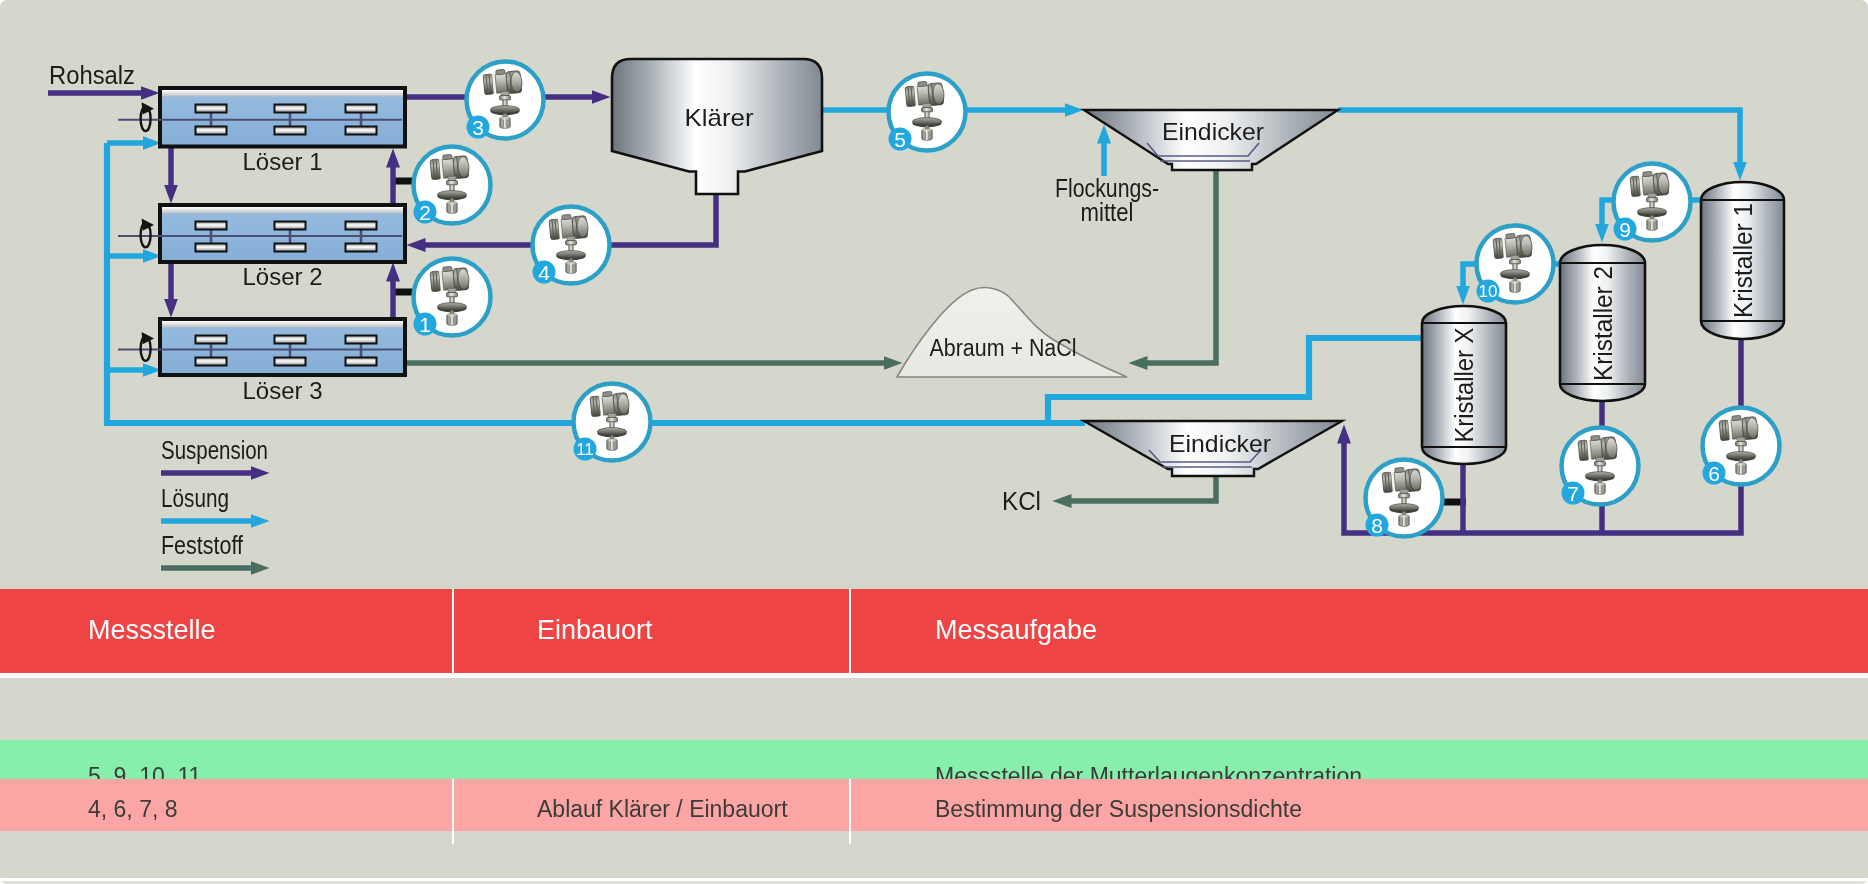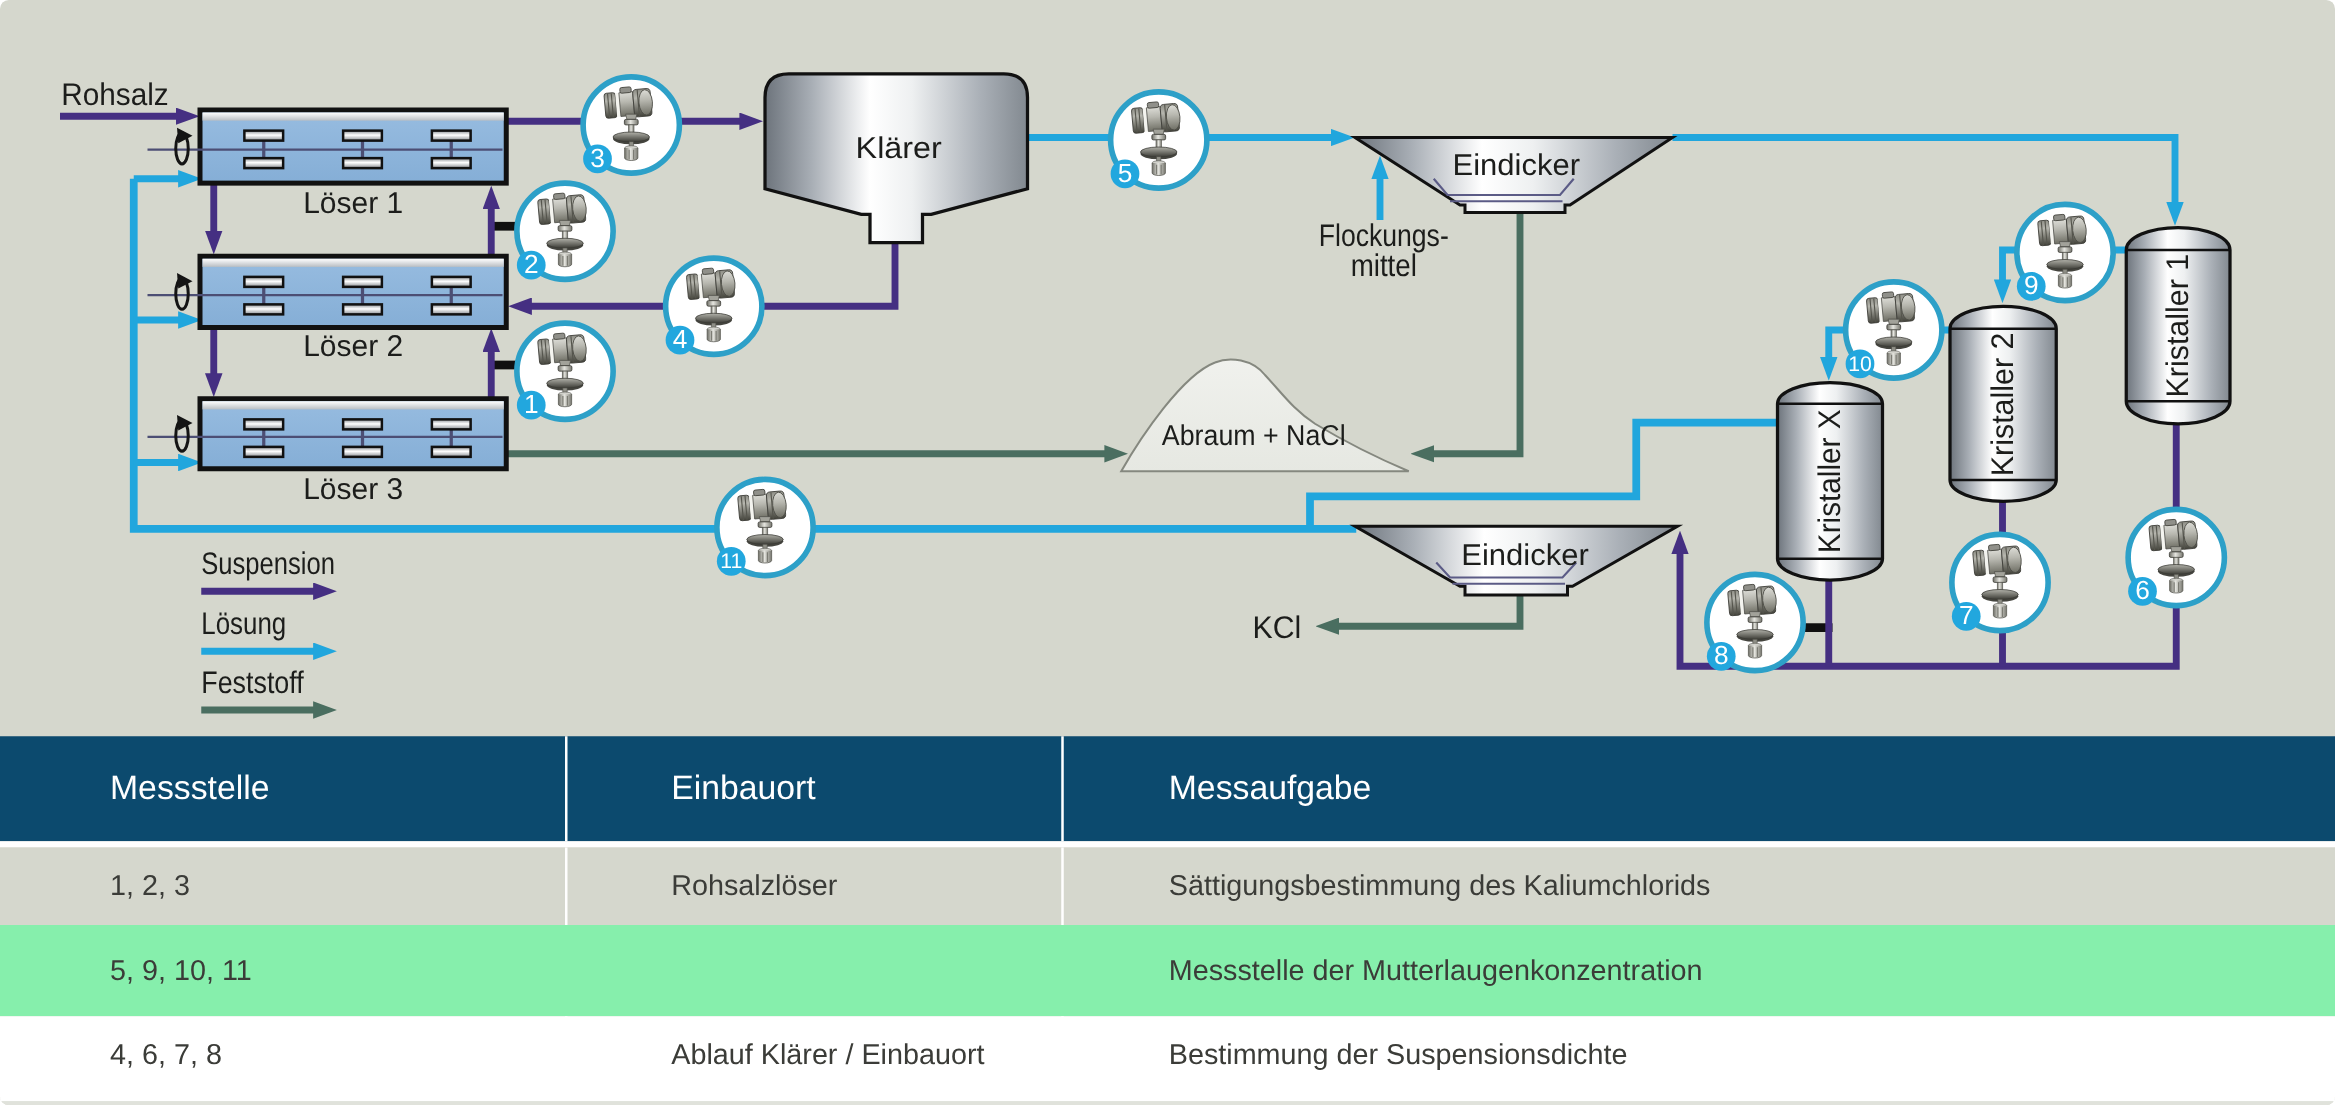--- a/index.html
+++ b/index.html
@@ -1,23 +1,23 @@
 <!DOCTYPE html>
 <html><head>
 <meta charset="utf-8">
 <style>
   html,body{margin:0;padding:0;}
   body{width:1868px;height:884px;overflow:hidden;background:#fff;}
   #wrap{position:relative;width:1868px;height:884px;background:#d5d7cd;border-radius:7px;overflow:hidden;font-family:"Liberation Sans", sans-serif;}
   #diag{position:absolute;left:0;top:0;}
   .trow{position:absolute;left:0;width:1868px;}
-  .hdr{top:589px;height:84px;background:#0c4a6e;}
+  .hdr{top:589px;height:84px;background:#ef4444;}
   .r1{top:678px;height:62px;background:#d5d7cd;}
   .r2{top:740px;height:73px;background:#86efac;}
-  .r3{top:813px;height:68px;background:#ffffff;}
+  .r3{top:779px;height:52px;background:#fca5a5;}
   .gap{top:673px;height:5px;background:#ffffff;}
   .bot{top:878px;height:3px;background:#ffffff;} .bot2{top:881px;height:3px;background:#e0e2db;}
   .ht{position:absolute;color:#fff;font-size:27px;font-weight:400;top:26px;}
   .ct{position:absolute;color:#3b3c38;font-size:23px;}
   .r1 .ct,.r3 .ct{top:17px;}
   .r2 .ct{top:23px;}
   .sep{position:absolute;width:2px;background:#ffffff;}
   .c1{left:88px;} .c2{left:537px;} .c3{left:935px;text-align:center;}
 </style>
 </head>
@@ -322,27 +322,20 @@
   </g>
 </svg>
 <div class="trow hdr">
   <span class="ht c1">Messstelle</span>
       <span class="ht c2">Einbauort</span>
       <span class="ht c3">Messaufgabe</span>
   <div class="sep" style="left:452px;top:0;height:84px;"></div>
   <div class="sep" style="left:849px;top:0;height:84px;"></div>
 </div>
 <div class="trow gap"></div>
-<div class="trow r1">
-  <span class="ct c1">1, 2, 3</span>
-      <span class="ct c2">Rohsalzlöser</span>
-      <span class="ct c3">Sättigungsbestimmung des Kaliumchlorids</span>
-  <div class="sep" style="left:452px;top:0;height:62px;"></div>
-  <div class="sep" style="left:849px;top:0;height:62px;"></div>
-</div>
 <div class="trow r2">
   <span class="ct c1">5, 9, 10, 11</span>
       <span class="ct c3">Messstelle der Mutterlaugenkonzentration</span>
 </div>
 <div class="trow r3">
   <span class="ct c1">4, 6, 7, 8</span>
       <span class="ct c2">Ablauf Klärer / Einbauort</span>
       <span class="ct c3">Bestimmung der Suspensionsdichte</span>
   <div class="sep" style="left:452px;top:0;height:65px;"></div>
   <div class="sep" style="left:849px;top:0;height:65px;"></div>

